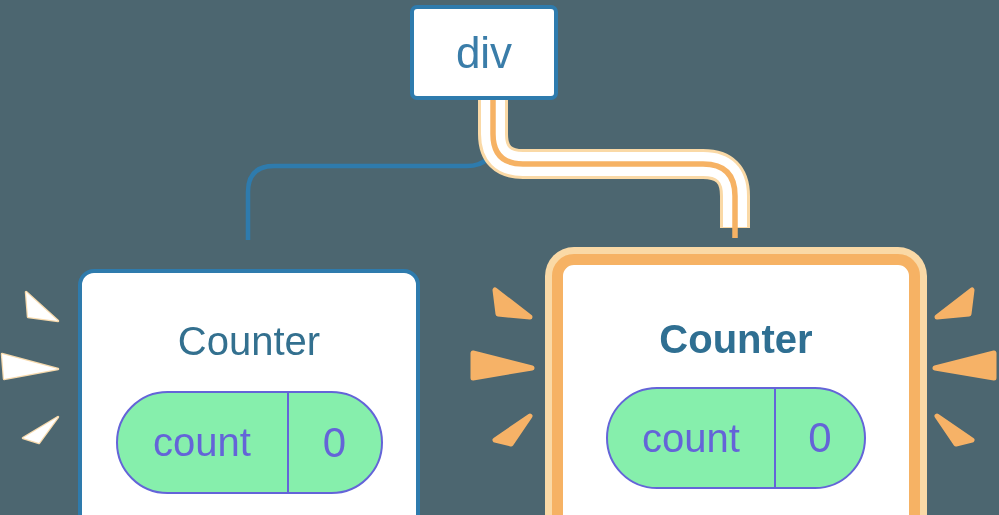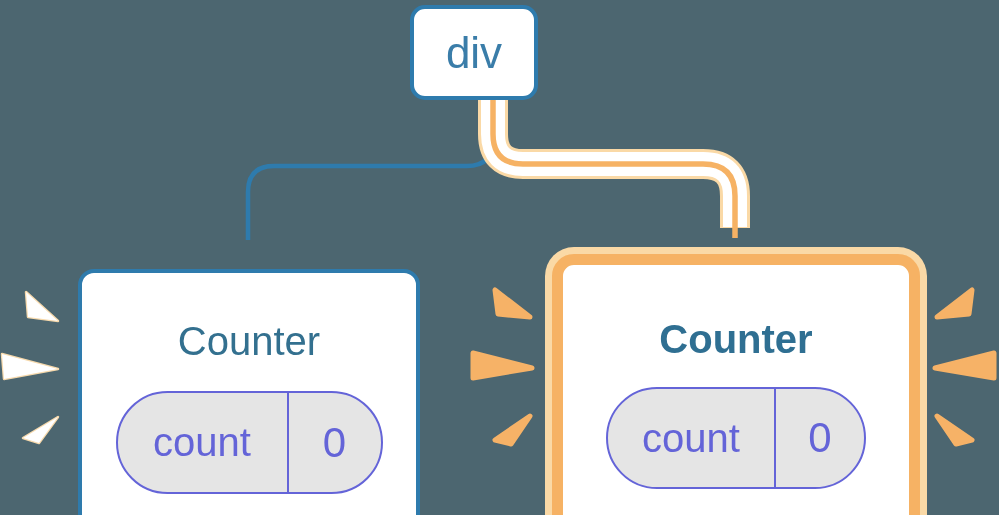--- a/index.html
+++ b/index.html
@@ -7,22 +7,22 @@
     width:999px;height:515px;position:relative;overflow:hidden;
     background:#4C6670;
     font-family:"Liberation Sans", sans-serif;
   }
   .node-box{
     position:absolute;box-sizing:border-box;background:#fff;
     display:flex;align-items:center;justify-content:center;
   }
   
   .root-node{
-    left:410px;top:5px;width:128px;height:95px;z-index:3;
-    border:4px solid #2E7BAD;border-radius:15px;
+    left:410px;top:5px;width:148px;height:95px;z-index:3;
+    border:4px solid #2E7BAD;border-radius:7px;
     font-size:44px;font-weight:500;color:#3A7DA9;
   }
   
   .card{
     position:absolute;box-sizing:border-box;background:#fff;z-index:1;
     display:flex;flex-direction:column;align-items:center;margin-top:32px;
   }
   .card-left{
     left:78px;top:237px;width:342px;height:264px;
     border:4px solid #2E7BAD;border-radius:16px;
@@ -31,21 +31,21 @@
     left:552px;top:222px;width:368px;height:290px;
     border:11px solid #F6B264;border-radius:22px;
     box-shadow:0 0 0 7px #FAD9A6;
   }
   .card-title{
     font-size:40px;line-height:48px;color:#33708F;font-weight:500;
   }
   .card-left  .card-title{margin-top:44px;}
   .card-right .card-title{margin-top:50px;font-weight:700;color:#2F6F92;}
   .state-pill{
-    box-sizing:border-box;display:flex;background:#e5e5e5;
+    box-sizing:border-box;display:flex;background:#86efac;
     border:2.5px solid #6464D8;border-radius:52px;overflow:hidden;
   }
   .card-left  .state-pill{width:267px;height:103px;margin-top:26px;}
   .card-right .state-pill{width:260px;height:102px;margin-top:24px;}
   .state-key{
     flex:1;display:flex;align-items:center;justify-content:center;
     font-size:40px;color:#6464D8;border-right:2.5px solid #6464D8;
   }
   .state-val{
     display:flex;align-items:center;justify-content:center;

